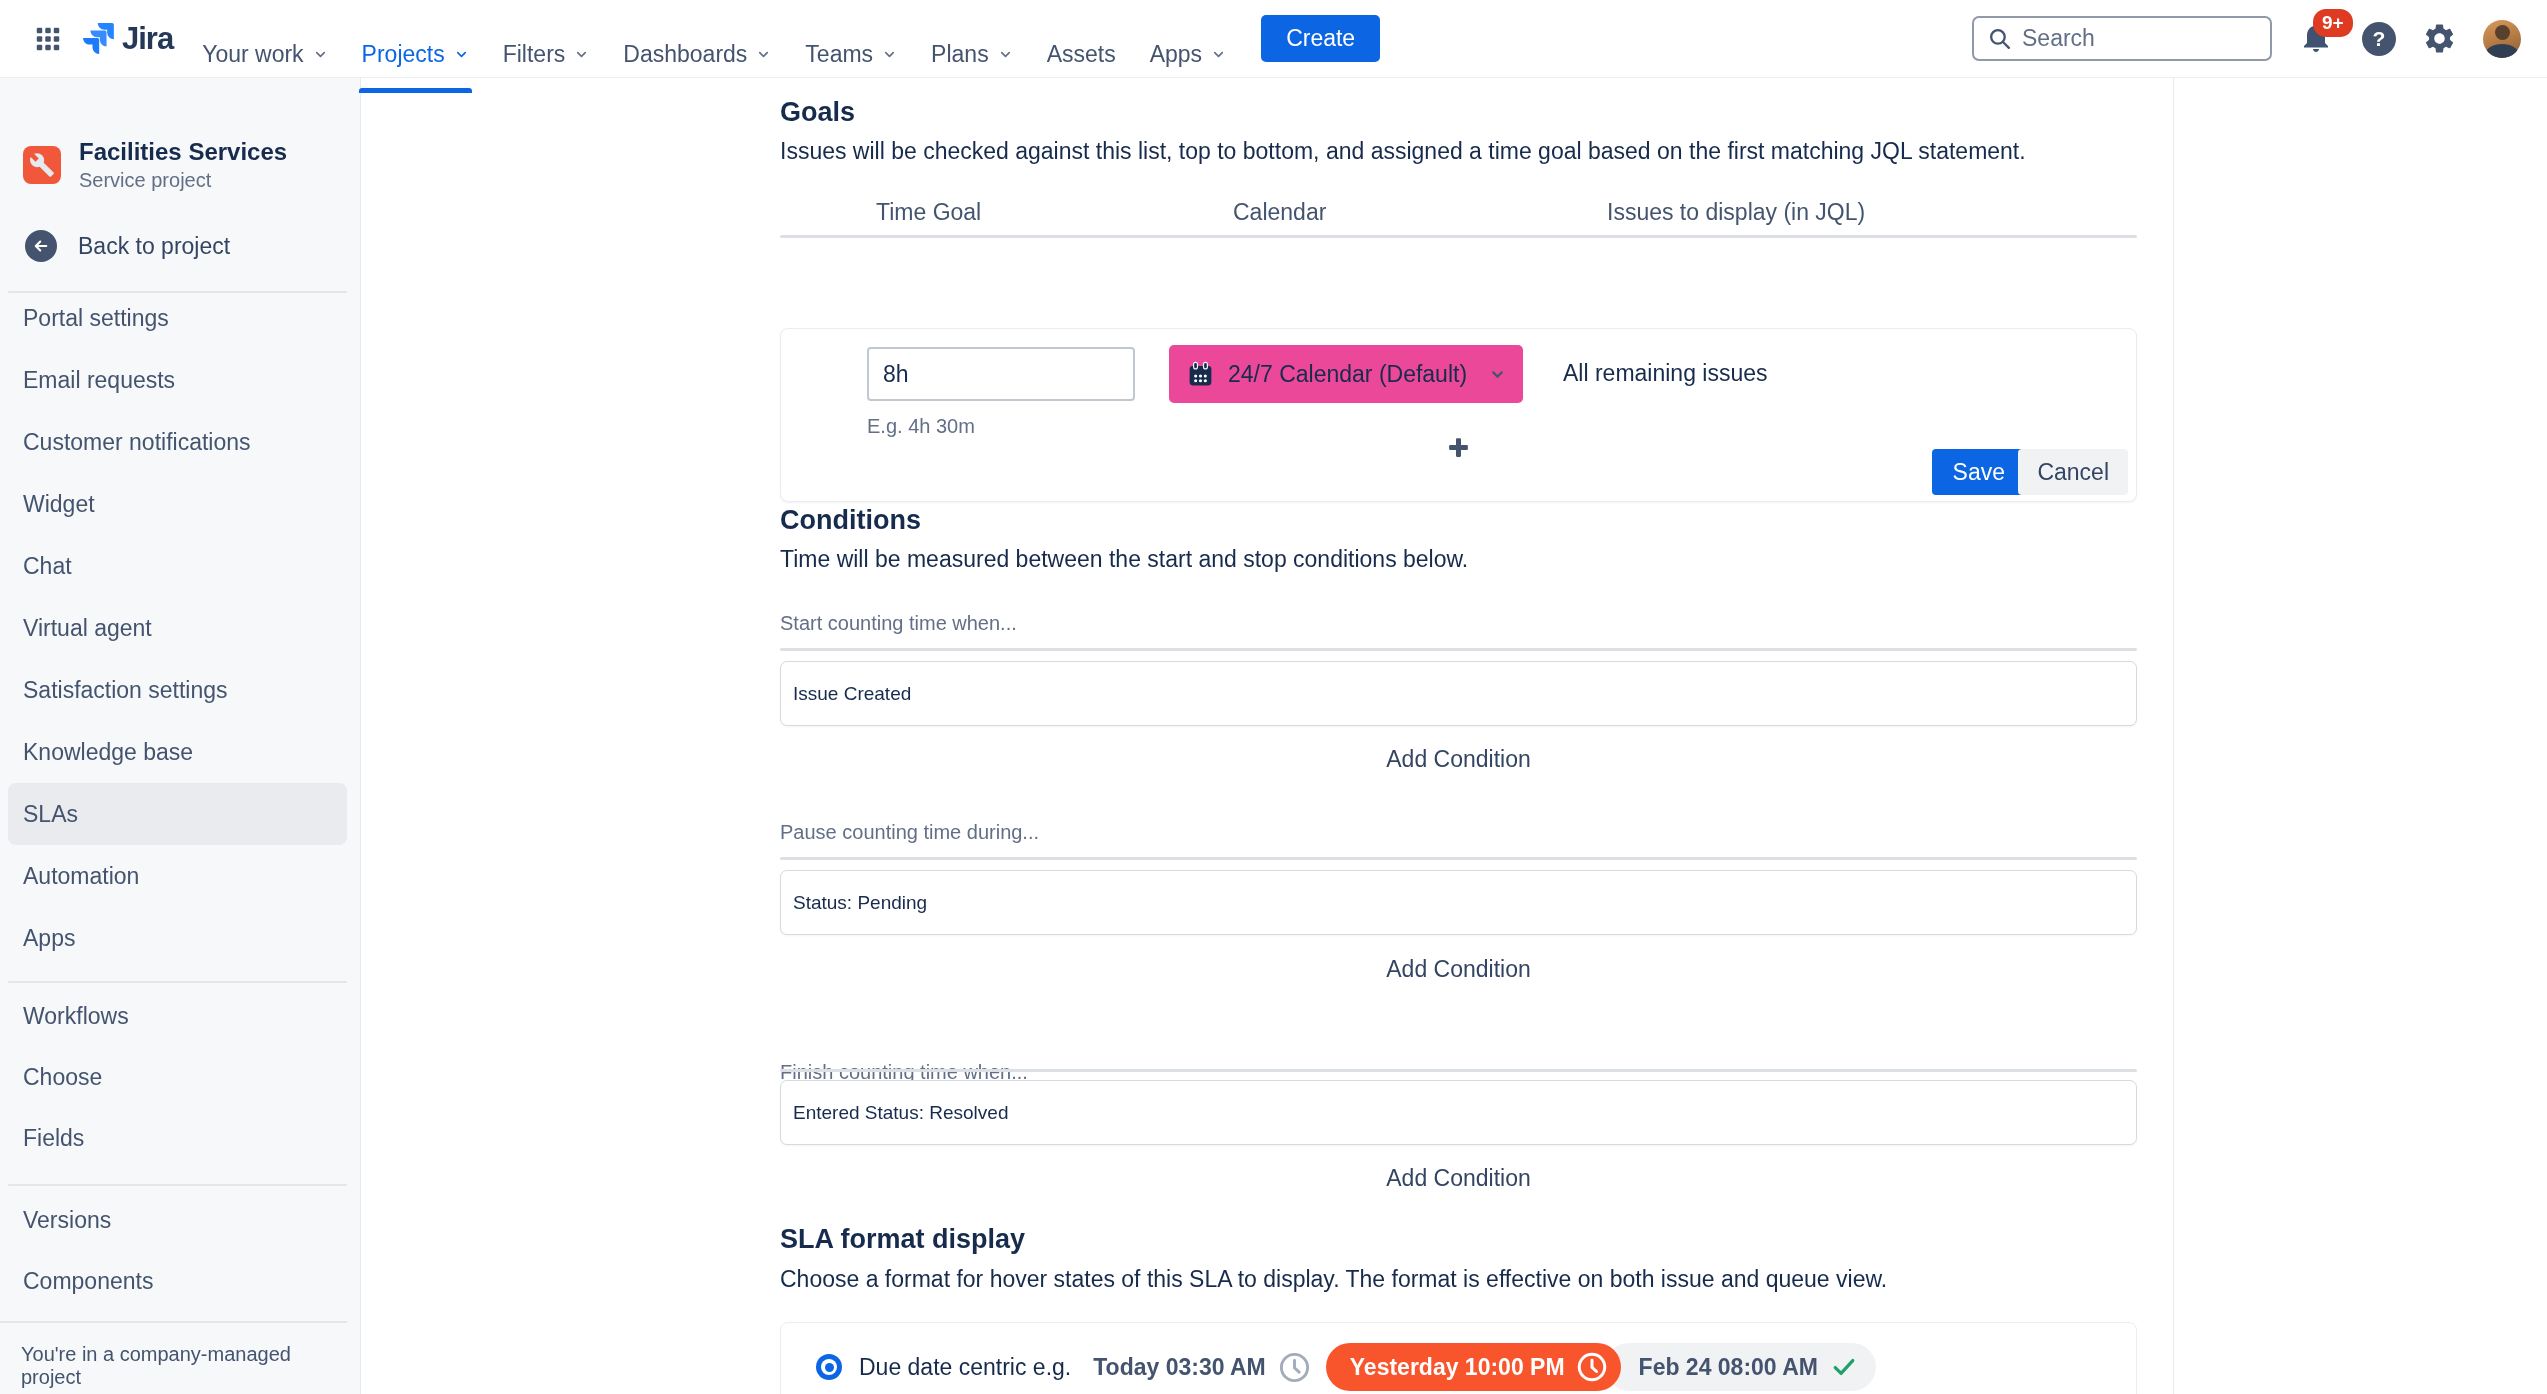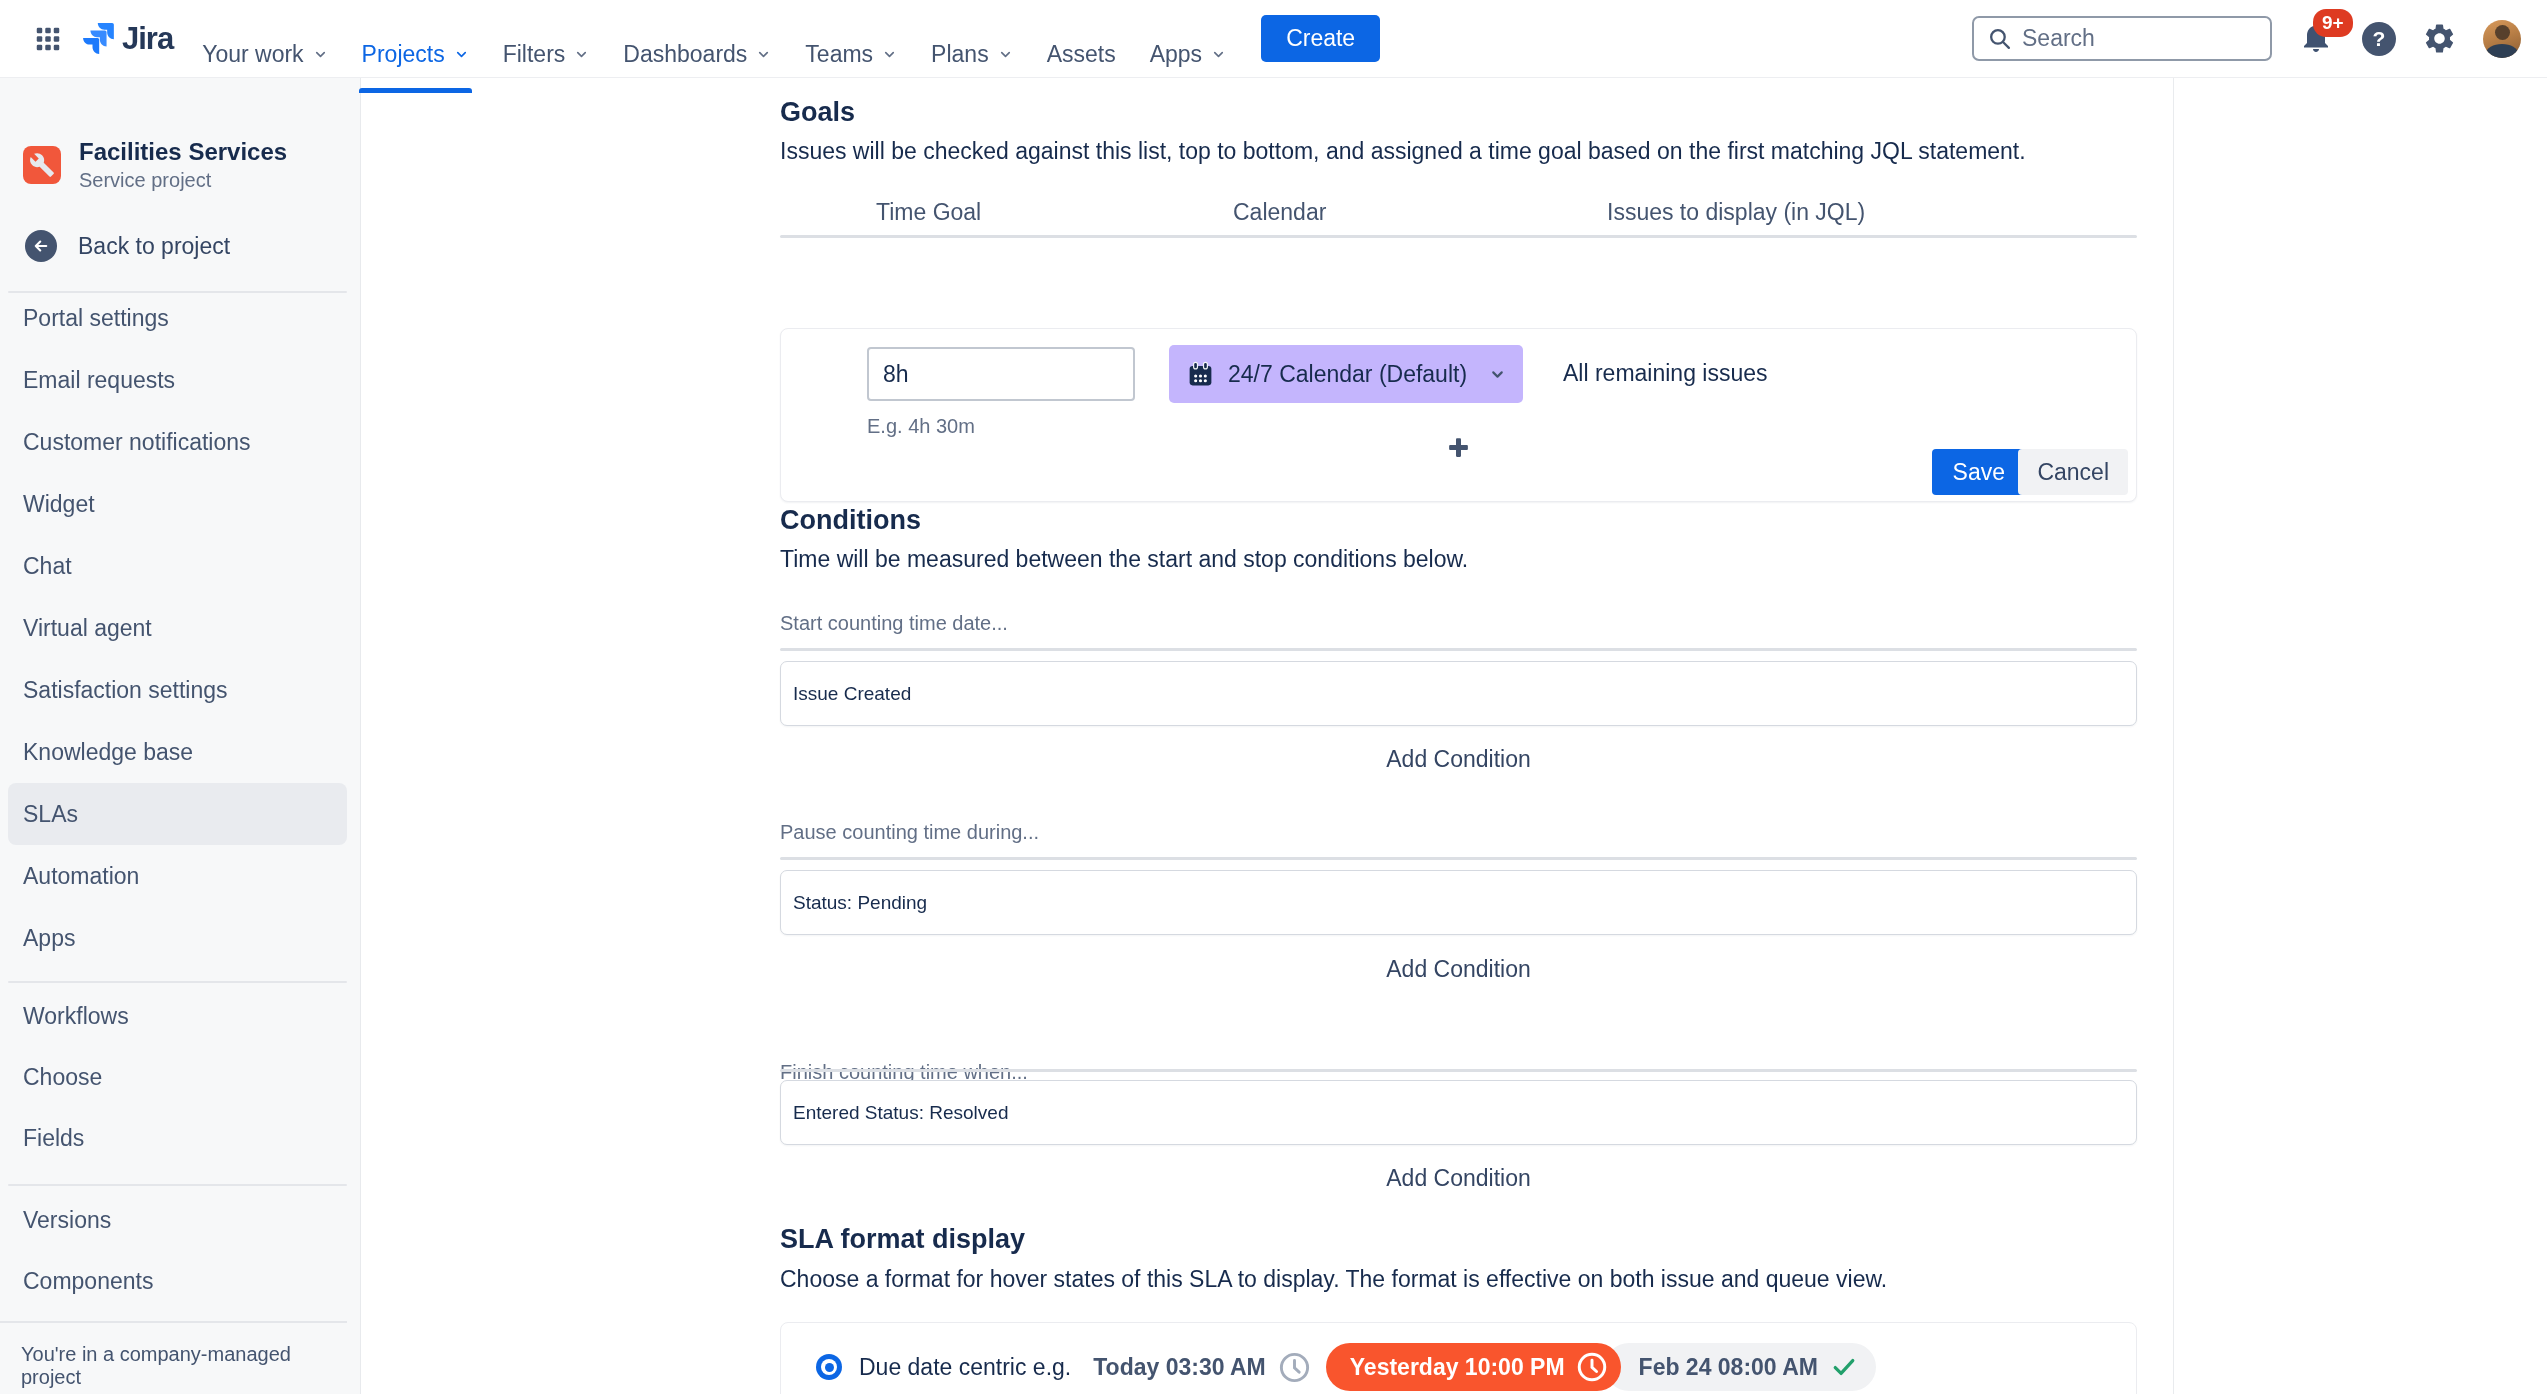--- a/index.html
+++ b/index.html
@@ -83,21 +83,21 @@
   .col-label { position:absolute; font-size:23px; color:#44546F; }
   .col-1 { left:96px; } .col-2 { left:453px; } .col-3 { left:827px; }
   .cols-underline { top:157px; left:0; width:1357px; height:3px; background:#DCDFE4; border-radius:2px; }
 
   .goal-card { top:250px; left:0; width:1357px; height:174px; background:#fff;
     border:1px solid #EBECF0; border-radius:8px; box-shadow:0 1px 2px rgba(9,30,66,0.06); }
   .goal-card > * { position:absolute; }
   .tg-input { left:86px; top:18px; width:268px; height:54px; border:2px solid #C1C7D0; border-radius:4px;
     font-size:23px; color:#172B4D; padding:0 14px; background:#fff; font-family:"Liberation Sans",sans-serif; }
   .tg-helper { left:86px; top:86px; font-size:20px; color:#626F86; }
-  .cal-select { left:388px; top:16px; width:354px; height:58px; background:#c4b5fd; border-radius:5px;
+  .cal-select { left:388px; top:16px; width:354px; height:58px; background:#ec4899; border-radius:5px;
     display:flex; align-items:center; gap:13px; padding:0 17px; cursor:pointer; border:none; }
   .cal-label { font-size:23px; font-weight:500; color:#172B4D; white-space:nowrap; }
   .cal-chev { margin-left:auto; }
   .issues-text { left:782px; top:31px; font-size:23px; color:#172B4D; }
   .btn { height:46px; border:none; border-radius:4px; font-size:23px; font-weight:500;
     font-family:"Liberation Sans",sans-serif; cursor:pointer;text-align:right; }
   .save-btn { right:110px; top:120px; padding:0 21px; background:#0C66E4; color:#fff; }
   .cancel-btn { right:8px; top:120px; padding:0 19px; background:#F1F2F4; color:#344563; }
 
   .plus-btn { top:349px; left:50%; transform:translateX(-50%); width:46px; height:40px;
@@ -350,21 +350,21 @@
     <button class="plus-btn">
       <svg width="25" height="25" viewBox="0 0 24 24" fill="#44546F">
           <rect x="9.6" y="3" width="4.8" height="18" rx="1"></rect>
           <rect x="3" y="9.6" width="18" height="4.8" rx="1"></rect>
         </svg>
     </button>
 
     <h2 class="section-title cond-title">Conditions</h2>
     <p class="section-desc cond-desc">Time will be measured between the start and stop conditions below.</p>
 
-    <div class="group-label g1-label">Start counting time date...</div>
+    <div class="group-label g1-label">Start counting time when...</div>
     <div class="group-divider g1-div"></div>
     <div class="value-box g1-box">Issue Created</div>
     <button class="add-cond g1-add">Add Condition</button>
 
     <div class="group-label g2-label">Pause counting time during...</div>
     <div class="group-divider g2-div"></div>
     <div class="value-box g2-box">Status: Pending</div>
     <button class="add-cond g2-add">Add Condition</button>
 
     <div class="group-label g3-label">Finish counting time when...</div>

